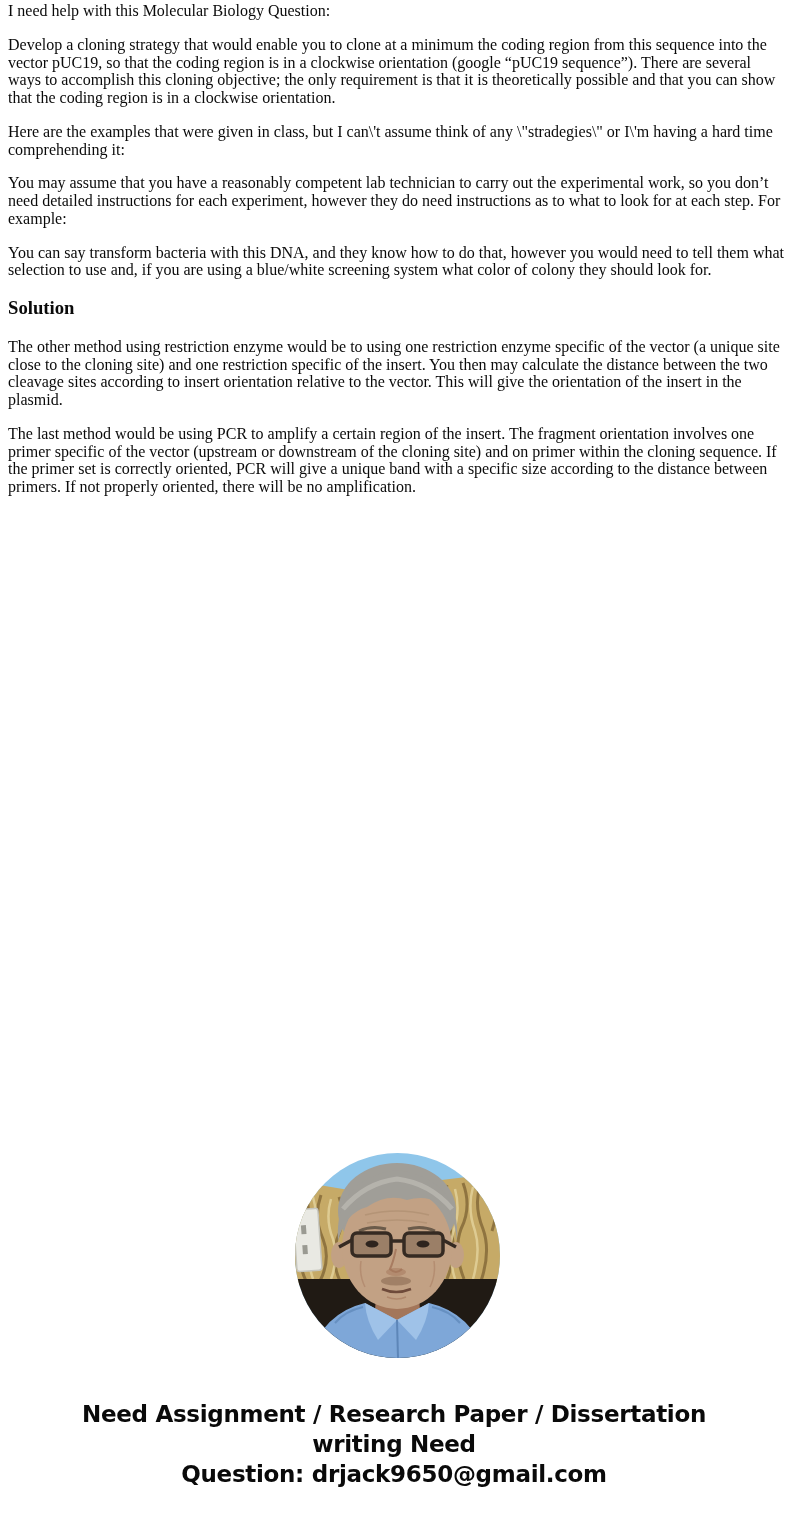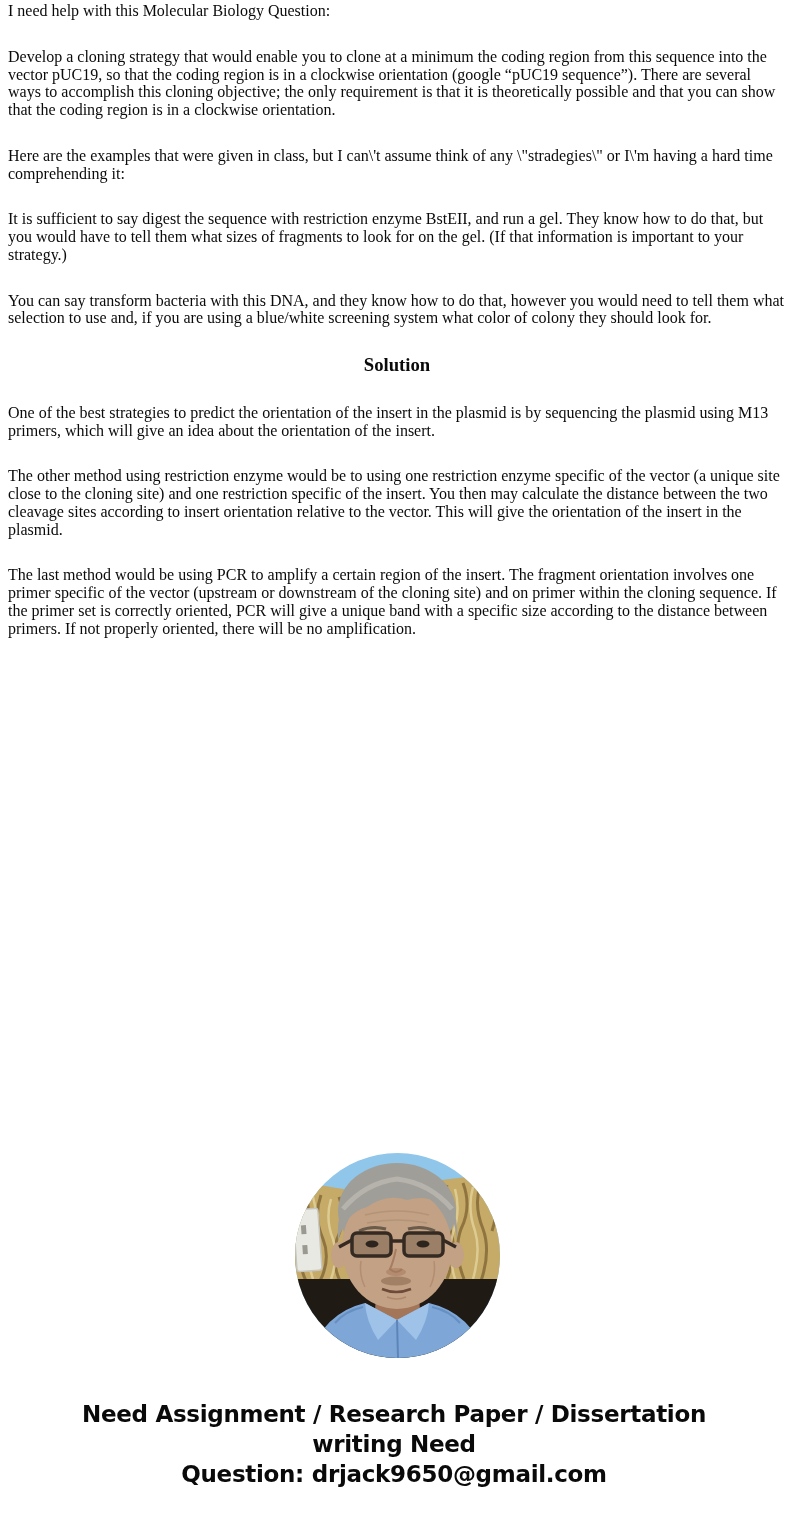--- a/index.html
+++ b/index.html
@@ -10,27 +10,26 @@
     overflow: hidden;
     background: var(--pageBg, #ffffff);
     color: var(--textColor, #000000);
     font-family: "Liberation Serif", serif;
     font-size: 16px;
   }
   .doc {
     padding: 2px 8px 0 8px;
     line-height: 1.11;
   }
-  .doc p { margin: 28px 0; }
+  .doc p { margin: 16px 0; }
   .doc p:first-child { margin-top: 0; }
   .doc h3 {
     font-size: 18.7px;
     font-weight: bold;
     margin: 19px 0;
-    text-align: center;
   }
   .portrait {
     position: absolute;
     top: 1153px;
     left: 295px;
     width: 205px;
     height: 205px;
     border-radius: 50%;
     overflow: hidden;
   }
@@ -49,24 +48,23 @@
     color: var(--textColor, #000000);
   }
 </style>
 </head>
 <body>
 
 <main class="doc">
   <p>I need help with this Molecular Biology Question:</p>
   <p>Develop a cloning strategy that would enable you to clone at a minimum the coding region from this sequence into the vector pUC19, so that the coding region is in a clockwise orientation (google “pUC19 sequence”). There are several ways to accomplish this cloning objective; the only requirement is that it is theoretically possible and that you can show that the coding region is in a clockwise orientation.</p>
   <p>Here are the examples that were given in class, but I can\'t assume think of any \"stradegies\" or I\'m having a hard time comprehending it:</p>
-  <p>It is sufficient to say digest the sequence with restriction enzyme BstEII, and run a gel. They know how to do that, but you would have to tell them what sizes of fragments to look for on the gel. (If that information is important to your strategy.)</p>
+  <p>You may assume that you have a reasonably competent lab technician to carry out the experimental work, so you don’t need detailed instructions for each experiment, however they do need instructions as to what to look for at each step. For example:</p>
   <p>You can say transform bacteria with this DNA, and they know how to do that, however you would need to tell them what selection to use and, if you are using a blue/white screening system what color of colony they should look for.</p>
   <h3>Solution</h3>
-  <p>One of the best strategies to predict the orientation of the insert in the plasmid is by sequencing the plasmid using M13 primers, which will give an idea about the orientation of the insert.</p>
   <p>The other method using restriction enzyme would be to using one restriction enzyme specific of the vector (a unique site close to the cloning site) and one restriction specific of the insert. You then may calculate the distance between the two cleavage sites according to insert orientation relative to the vector. This will give the orientation of the insert in the plasmid.</p>
   <p>The last method would be using PCR to amplify a certain region of the insert. The fragment orientation involves one primer specific of the vector (upstream or downstream of the cloning site) and on primer within the cloning sequence. If the primer set is correctly oriented, PCR will give a unique band with a specific size according to the distance between primers. If not properly oriented, there will be no amplification.</p>
 </main>
 
 <figure class="portrait" style="margin:0;">
   <svg width="205" height="205" viewBox="0 0 205 205">
 
     <rect x="0" y="0" width="205" height="205" fill="var(--sky)"></rect>
 
     <path d="M0,28 L60,38 L64,132 L0,132 Z" fill="var(--curtain)"></path>

